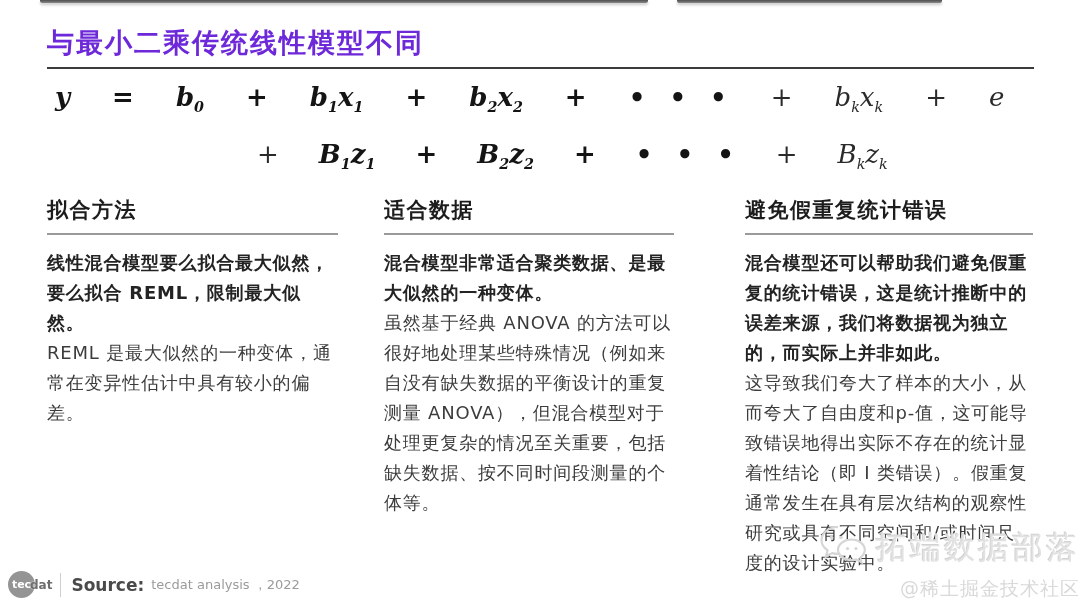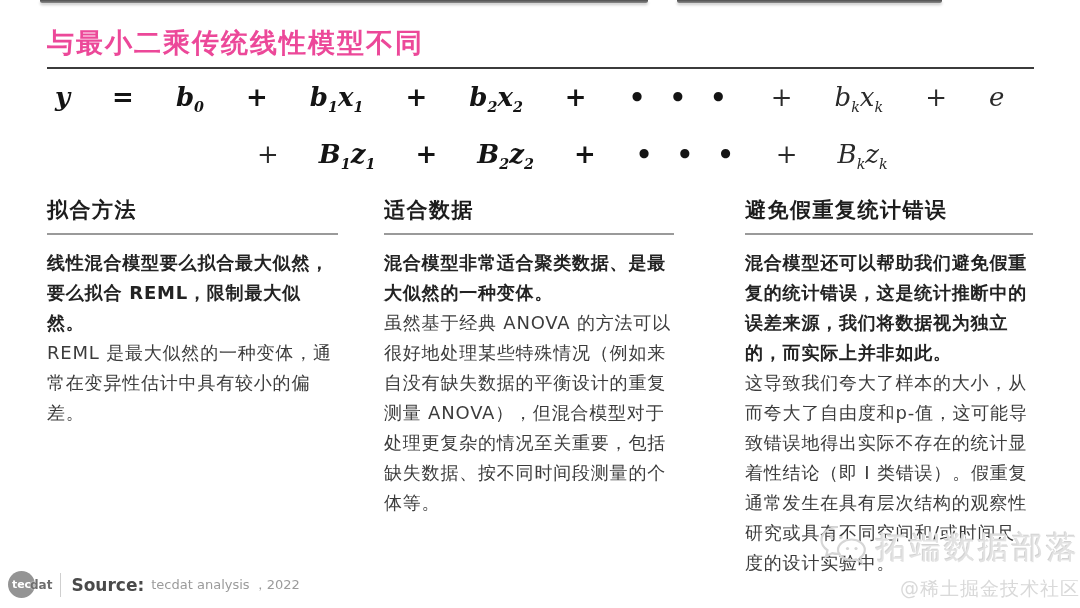--- a/index.html
+++ b/index.html
@@ -10,21 +10,21 @@
   
   .top-bar{position:absolute;top:0;height:3px;background:linear-gradient(#4e4e4e,#8a8a8a);
     box-shadow:0 2px 3px rgba(0,0,0,.22);border-radius:0 0 2px 2px;}
   .top-bar.b1{left:40px;width:608px;}
   .top-bar.b2{left:677px;width:265px;}
 
   .content{position:absolute;left:47px;top:26px;width:987px;}
 
   .page-title{
     font-family:"DejaVu Serif","Liberation Serif",serif;
-    font-size:27px;font-weight:700;color:#ec4899;letter-spacing:2px;
+    font-size:27px;font-weight:700;color:#6d28d9;letter-spacing:2px;
     line-height:34px;margin:0;
   }
   .title-rule{height:2px;background:#3b3b3b;margin-top:7px;}
 
   
   .formula-row{
     display:flex;align-items:baseline;
     font-family:"DejaVu Serif","Liberation Serif",serif;
     font-size:26px;color:#141414;
   }

